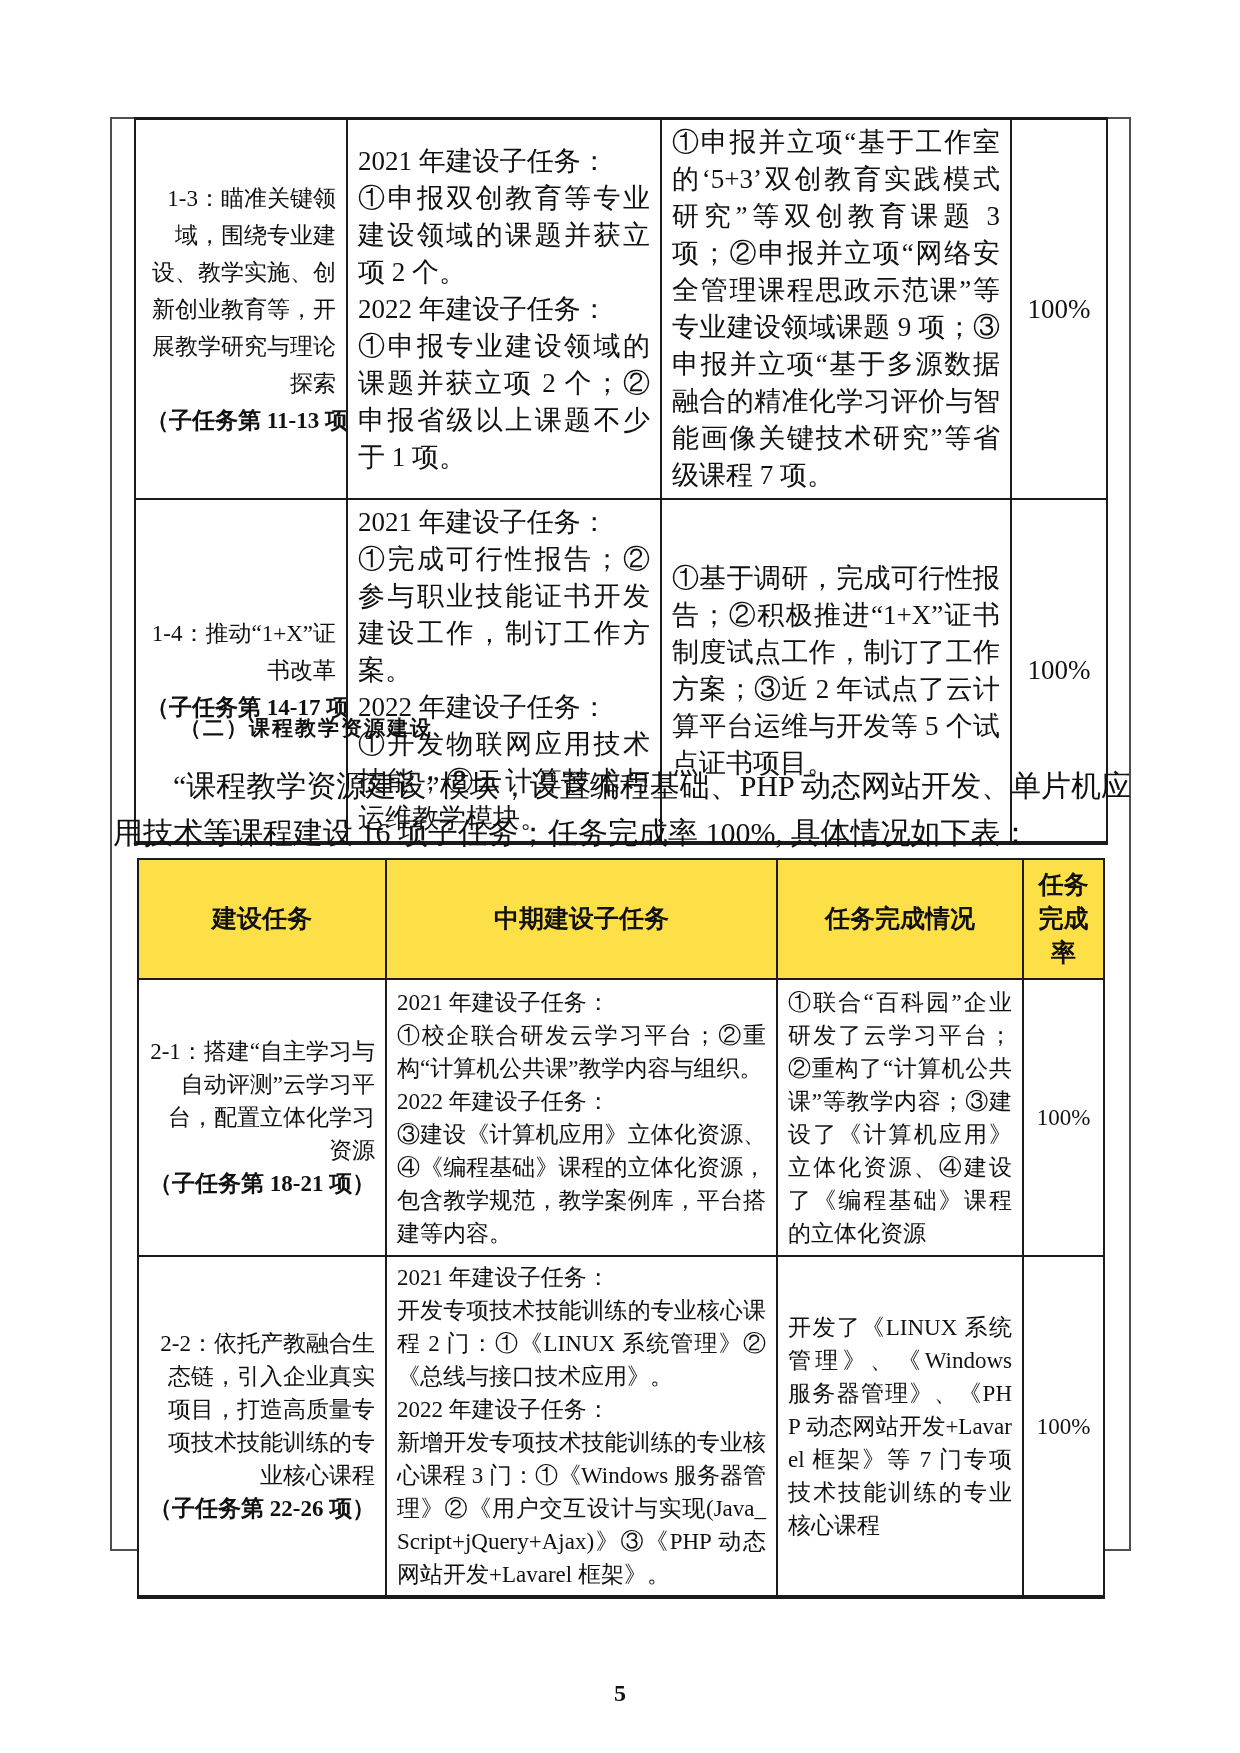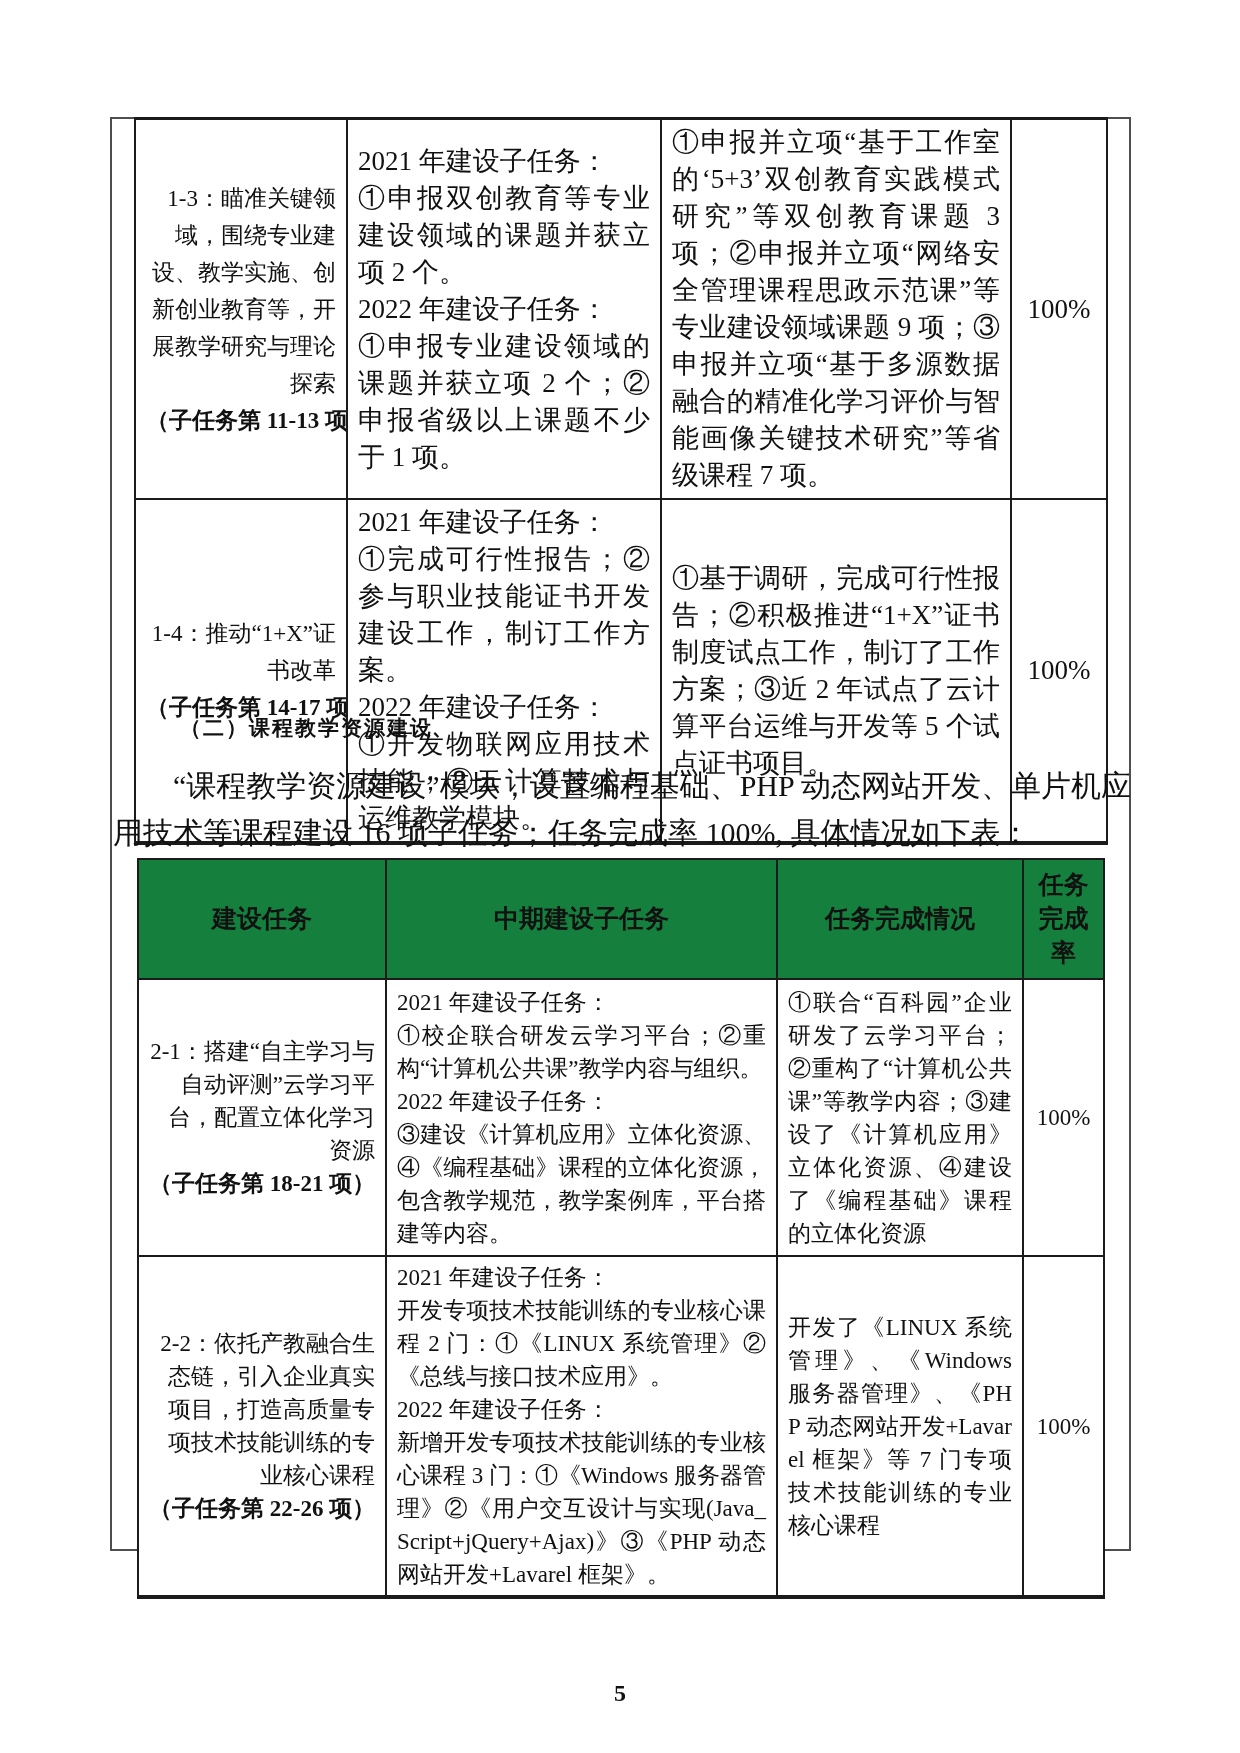--- a/index.html
+++ b/index.html
@@ -24,21 +24,21 @@
   .t1 td{font-size:27px;line-height:37px;}
   .t2 td{font-size:23px;line-height:33px;}
   .t1 .c1{font-size:23px;text-align:center;}
   .t2 .c1{font-size:23px;text-align:center;margin-top:28px;}
   .taskname{text-align:right;}
   .tasksub{text-align:center;font-weight:bold;white-space:nowrap;}
   .lbl{font-weight:normal;text-align:left;}
   .txt{text-align:justify;text-justify:inter-character;word-break:break-all;}
   .c4{text-align:center;font-size:26px;font-family:"Liberation Serif","DejaVu Serif",serif;margin-top:28px;}
   .t2 thead td{
-    background:#15803d;font-weight:bold;text-align:center;
+    background:#fde047;font-weight:bold;text-align:center;
     font-size:25px;line-height:34px;padding:8px 4px;
   }
   .hrow{height:90px;}
   .r13{height:296px;} .r14{height:297px;}
   .r21{height:277px;} .r22{height:326px;}
   
   .sec-heading{
     position:absolute;left:180px;top:714px;
     font-family:Liberation Mono, monospace;
     font-weight:bold;font-size:21px;letter-spacing:2px;

